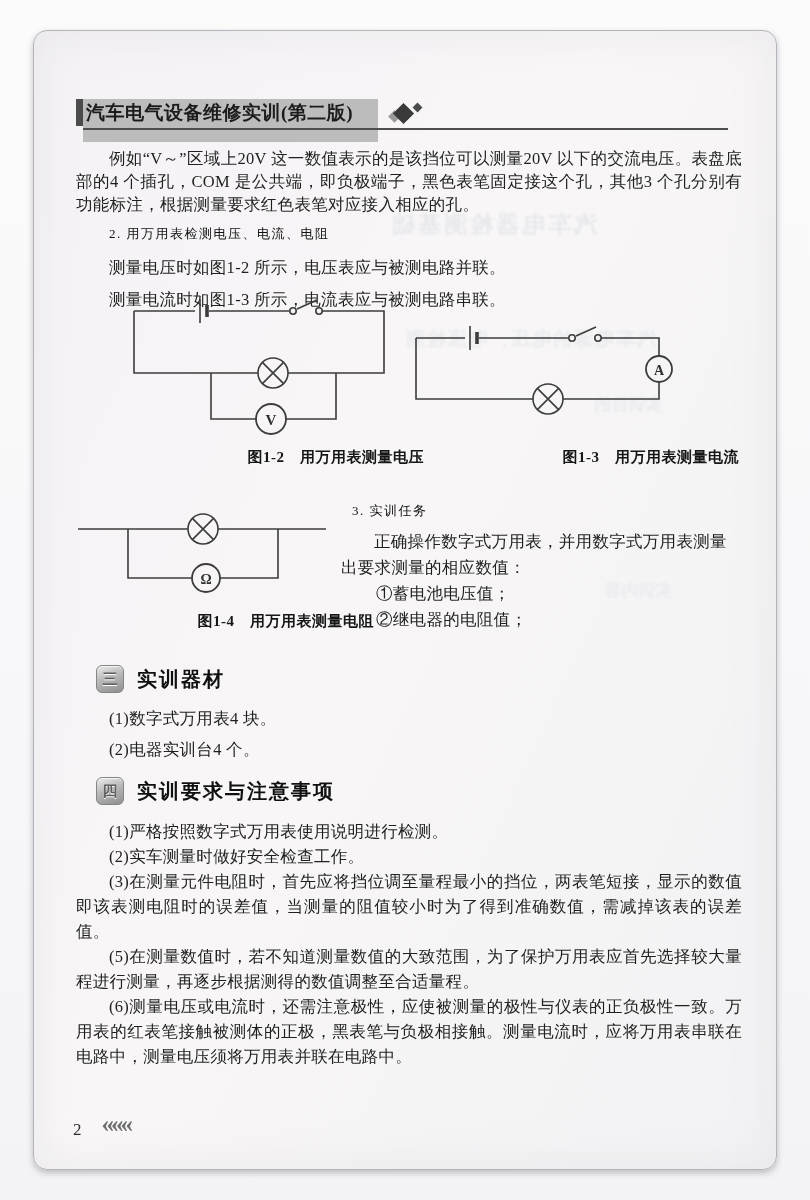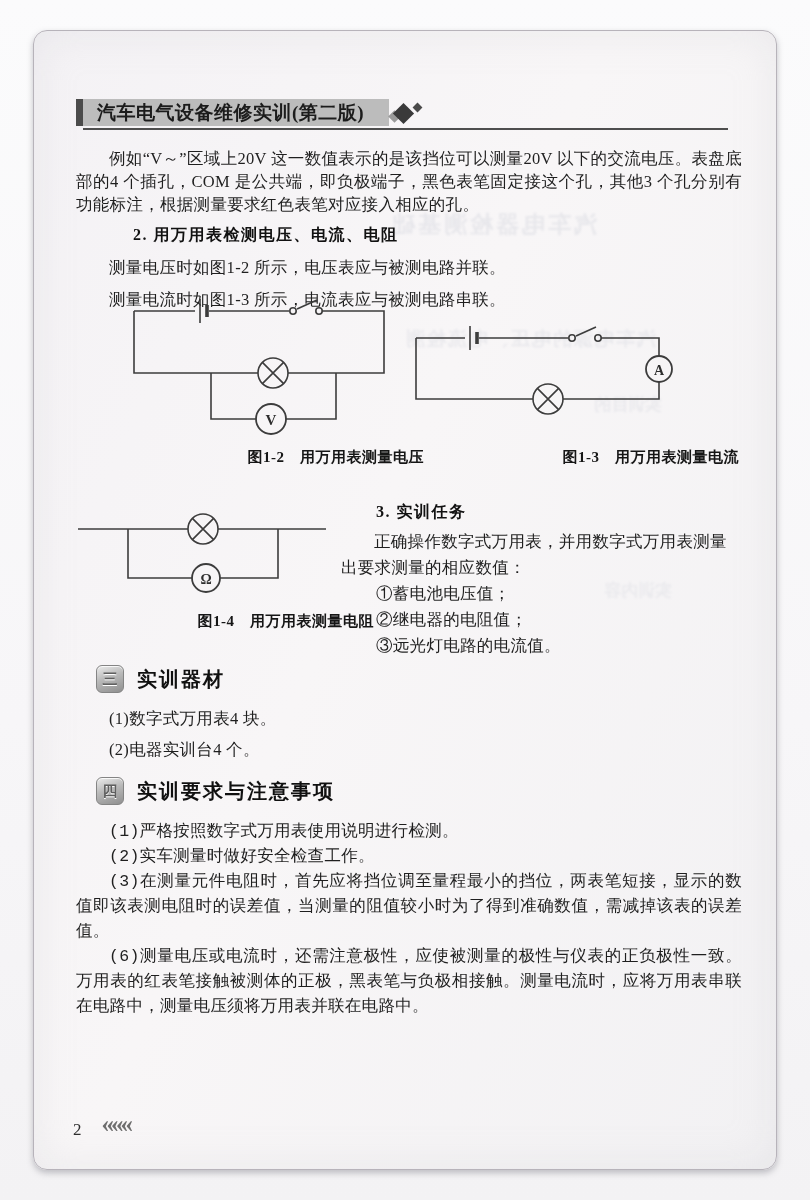--- a/index.html
+++ b/index.html
@@ -10,42 +10,42 @@
   }
   .page{
     position:absolute;left:33px;top:30px;width:742px;height:1138px;
     background:linear-gradient(115deg,#f4f2f5 0%,#f8f6f7 45%,#f2f1f3 100%);
     border:1px solid #b7b3ba;border-radius:14px;
     box-shadow:0 3px 6px rgba(90,90,100,.35), inset 0 0 40px rgba(200,198,205,.25);
   }
   .abs{position:absolute;}
   
   .hdr-bar{left:42px;top:68px;width:7px;height:27px;background:#4b4b4b;}
-  .hdr-band{left:49px;top:68px;width:292px;height:27px;background:#bcbcbc;
-    color:#1c1c1c;font-size:19px;font-weight:bold;line-height:27px;padding-left:14px;letter-spacing:.5px;}
+  .hdr-band{left:49px;top:68px;width:292px;height:43px;background:#bcbcbc;
+    color:#1c1c1c;font-size:19px;font-weight:bold;line-height:27px;padding-left:3px;letter-spacing:.5px;}
   .hdr-rule{left:49px;top:97px;width:645px;height:2px;background:#4e4e4e;}
   .diamonds{left:356px;top:70px;width:40px;height:26px;}
   .diamonds .d{position:absolute;transform:rotate(45deg);}
   .d1{left:6px;top:5px;width:15px;height:15px;background:#3a3a3a;}
   .d2{left:0px;top:11px;width:9px;height:9px;background:#9a9a9a;}
   .d3{left:24px;top:3px;width:7px;height:7px;background:#4a4a4a;}
   
   .txt{color:#1f1f1f;font-size:16.5px;line-height:23px;letter-spacing:.3px;text-align:justify;}
   .indent{text-indent:2em;}
-  .kai{font-weight:bold;letter-spacing:1.5px;font-size:16px;color:#111;margin-left:24px;}
+  .kai{font-weight:normal;letter-spacing:1.5px;font-size:13px;color:#111;}
   .caption{font-weight:bold;font-size:15px;color:#161616;text-align:right;letter-spacing:.5px;}
   .sec-hdr{display:flex;align-items:center;gap:13px;}
   .sec-icon{width:26px;height:26px;border-radius:6px;flex:0 0 auto;
     background:linear-gradient(160deg,#ececec 0%,#b9b9b9 45%,#8f8f8f 100%);
     border:1px solid #848484;box-shadow:inset 0 1px 0 rgba(255,255,255,.8);
     color:#5f5f5f;font-weight:bold;font-size:15px;display:flex;align-items:center;justify-content:center;
     text-shadow:0 1px 0 #fff;}
   .sec-title{font-size:20px;font-weight:bold;color:#101010;letter-spacing:2px;}
   .list4 p{margin:0;text-indent:2em;}
-  .list4{line-height:25px;font-family:Liberation Mono, monospace;}
+  .list4{line-height:25px;}
   svg{display:block;}
   svg path,svg line,svg circle.wire{stroke:#3c3c3c;fill:none;}
   .meter-label{font-family:"Liberation Serif","DejaVu Serif",serif;font-weight:bold;fill:#2e2e2e;text-anchor:middle;}
   
   .pagenum{font-size:17px;color:#2e2e2e;}
   .chevrons{font-size:25px;font-weight:bold;color:#6e6e6e;letter-spacing:-3px;position:relative;top:-3px;margin-left:16px;}
   
   .ghost{position:absolute;transform:scaleX(-1);filter:blur(1.3px);color:#7d88a0;font-weight:bold;pointer-events:none;}
 </style>
 </head>
@@ -145,39 +145,39 @@
     </g>
     <text class="meter-label" x="132" y="72.5" font-size="14">Ω</text>
   </svg>
   <div class="abs caption" style="left:40px;top:581px;width:300px;">图1-4　用万用表测量电阻</div>
 
   <div class="abs kai" style="left:318px;top:471px;">3. 实训任务</div>
   <div class="abs txt" style="left:307px;top:499px;width:402px;text-indent:2em;">正确操作数字式万用表，并用数字式万用表测量</div>
   <div class="abs txt" style="left:307px;top:525px;width:402px;">出要求测量的相应数值：</div>
   <div class="abs txt" style="left:342px;top:551px;">①蓄电池电压值；</div>
   <div class="abs txt" style="left:342px;top:577px;">②继电器的电阻值；</div>
-  <div class="abs txt" style="left:342px;top:603px;">③远光灯电路的电流值。</div>
 
   <div class="abs sec-hdr" style="left:62px;top:634px;">
     <span class="sec-icon">三</span>
     <span class="sec-title">实训器材</span>
   </div>
   <div class="abs txt" style="left:75px;top:672px;line-height:31px;">
     <div>(1)数字式万用表4 块。</div>
     <div>(2)电器实训台4 个。</div>
   </div>
 
   <div class="abs sec-hdr" style="left:62px;top:746px;">
     <span class="sec-icon">四</span>
     <span class="sec-title">实训要求与注意事项</span>
   </div>
   <div class="abs txt list4" style="left:42px;top:788px;width:666px;">
     <p>(1)严格按照数字式万用表使用说明进行检测。</p>
     <p>(2)实车测量时做好安全检查工作。</p>
     <p>(3)在测量元件电阻时，首先应将挡位调至量程最小的挡位，两表笔短接，显示的数值即该表测电阻时的误差值，当测量的阻值较小时为了得到准确数值，需减掉该表的误差值。</p>
+    <p>(5)在测量数值时，若不知道测量数值的大致范围，为了保护万用表应首先选择较大量程进行测量，再逐步根据测得的数值调整至合适量程。</p>
     <p>(6)测量电压或电流时，还需注意极性，应使被测量的极性与仪表的正负极性一致。万用表的红表笔接触被测体的正极，黑表笔与负极相接触。测量电流时，应将万用表串联在电路中，测量电压须将万用表并联在电路中。</p>
   </div>
 
   <div class="abs" style="left:39px;top:1082px;">
     <span class="pagenum">2</span>
     <span class="chevrons">«««</span>
   </div>
 
 </div>
 

